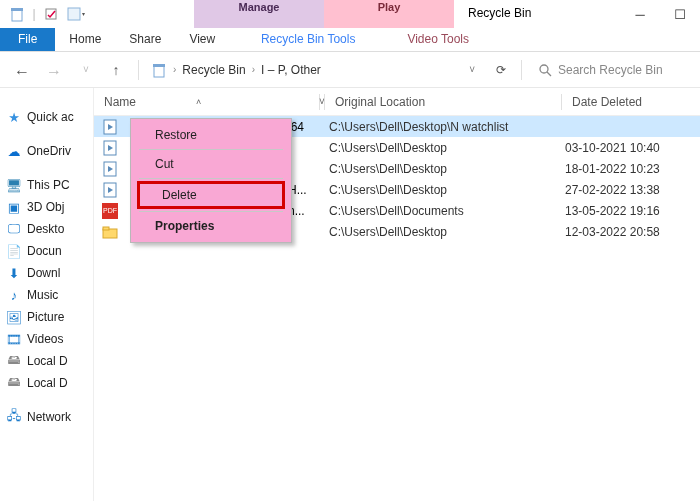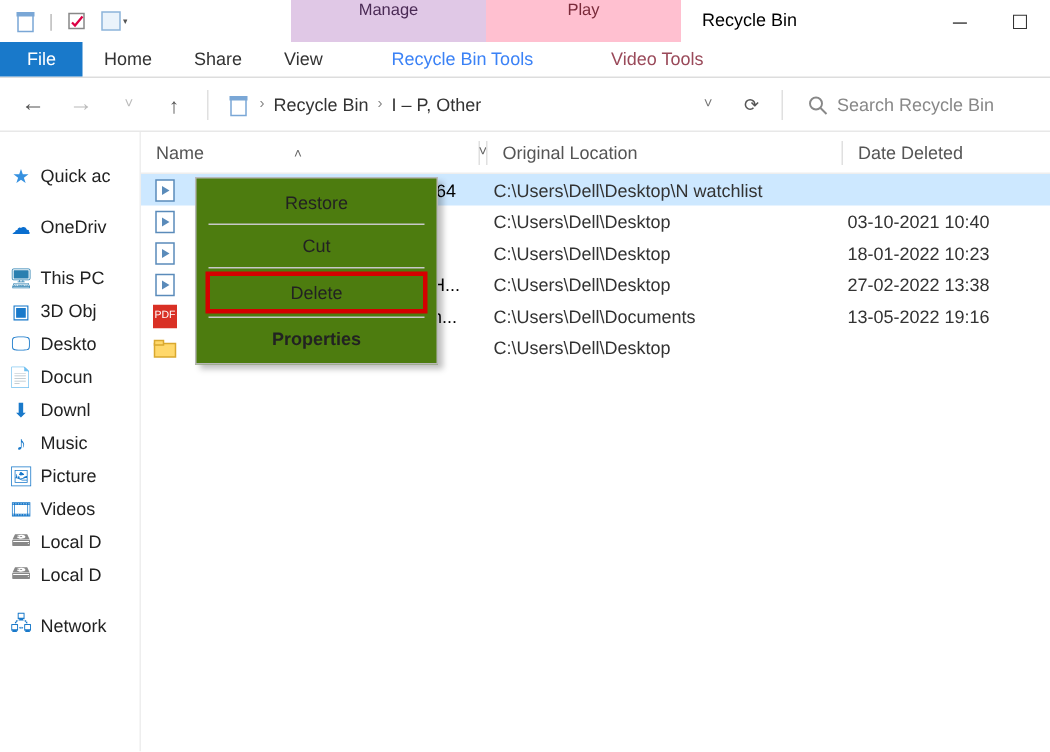--- a/index.html
+++ b/index.html
@@ -4,21 +4,21 @@
 <style>
 * { margin: 0; padding: 0; box-sizing: border-box; font-family: "Segoe UI", Tahoma, sans-serif; font-size: 12px; }
 body { width: 700px; height: 501px; background: #fff; overflow: hidden; position: relative; }
 
 
 .titlebar { height: 28px; display: flex; align-items: stretch; }
 .qat { display: flex; align-items: center; gap: 2px; padding: 0 6px; }
 .qat-item { width: 22px; height: 22px; display: flex; align-items: center; justify-content: center; }
 .tool-tabs { display: flex; margin-left: 100px; }
 .tool-tab { width: 130px; text-align: center; display: flex; flex-direction: column; }
-.tool-tab-head { height: 32px; font-size: 11px; padding-top: 1px; }
+.tool-tab-head { height: 32px; font-size: 11px; padding-top: 1px; font-weight: bold; }
 .tool-tab-head.manage { background: #e0c8e6; color: #4a2a55; }
 .tool-tab-head.play { background: #ffc0d0; color: #7a2a3a; text-align: center; }
 .apptitle { flex: 1; padding: 6px 0 0 14px; font-size: 12px; }
 .winctrl { display: flex; }
 .winctrl div { width: 40px; display: flex; align-items: center; justify-content: center; font-size: 13px; color: #333; }
 
 
 .ribbon { height: 24px; display: flex; align-items: stretch; border-bottom: 1px solid #ddd; }
 .ribbon-tab { padding: 4px 14px; color: #333; font-size: 12px; }
 .ribbon-tab.file { background: #1979ca; color: #fff; padding: 4px 18px; }
@@ -56,21 +56,21 @@
 
 .rows { position:relative; }
 .row { height:21px; display:flex; align-items:center; }
 .row.sel { background:#cde8ff; }
 .row .c-name { width:225px; padding-left:8px; display:flex; align-items:center; gap:6px; white-space:nowrap; overflow:hidden;}
 .row .c-loc { width:236px; padding-left:10px; color:#333; white-space:nowrap; overflow:hidden;}
 .row .c-date { flex:1; padding-left:10px; color:#333;}
 .fico { width:16px; height:16px; display:inline-flex; align-items:center; justify-content:center; font-size:11px;}
 
 
-.ctx { position:absolute; left:130px; top:118px; width:162px; background:#4d7c0f; border:1px solid #b8b8b8; box-shadow:3px 3px 4px rgba(0,0,0,.25); padding:4px 2px;text-align:center;}
+.ctx { position:absolute; left:130px; top:118px; width:162px; background:#f9a8d4; border:1px solid #b8b8b8; box-shadow:3px 3px 4px rgba(0,0,0,.25); padding:4px 2px;}
 .ctx-item { padding:5px 22px; color:#222;}
 .ctx-item.bold { font-weight:700;}
 .ctx-hr { height:1px; background:#c8c8c8; margin:2px 6px;}
 .ctx-delete-box { border:3px solid #d40000; margin:1px 4px;}
 .ctx-delete-box .ctx-item { padding:4px 22px;}
 
 
 .ic-blue{color:#1979ca;} .ic-cloud{color:#0a6ecf;} .ic-pc{color:#2a7fb0;}
 .ic-pdf{background:#d93025;color:#fff;font-size:7px;padding:1px 1px;width:16px;text-align:center;}
 .ic-disk{color:#888;}
@@ -296,20 +296,21 @@
           <div class="c-name">
             <span class="fico">
               <svg width="16" height="14">
                 <rect x="1" y="4" width="14" height="9" fill="#ffd86b" stroke="#d9a82e"></rect>
                 <rect x="1" y="2" width="6" height="3" fill="#ffd86b" stroke="#d9a82e"></rect>
               </svg>
             </span>
             <span style=""></span>
           </div>
           <div class="c-loc">C:\Users\Dell\Desktop</div>
+          <div class="c-date">12-03-2022 20:58</div>
         </div>
       </div>
   </div>
 </div>
 
 <div class="ctx">
   <div class="ctx-item">Restore</div>
   <div class="ctx-hr"></div>
   <div class="ctx-item">Cut</div>
   <div class="ctx-hr"></div>

